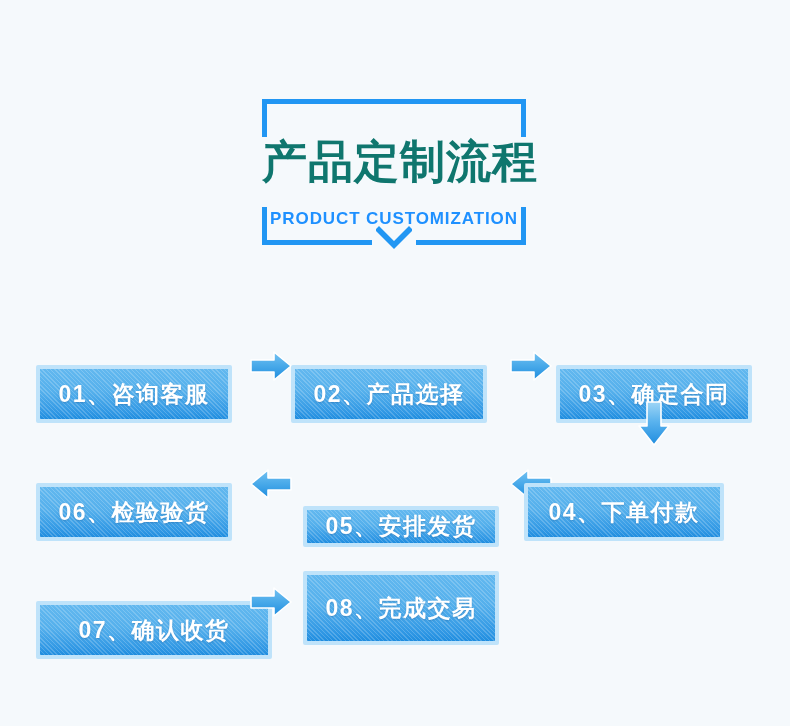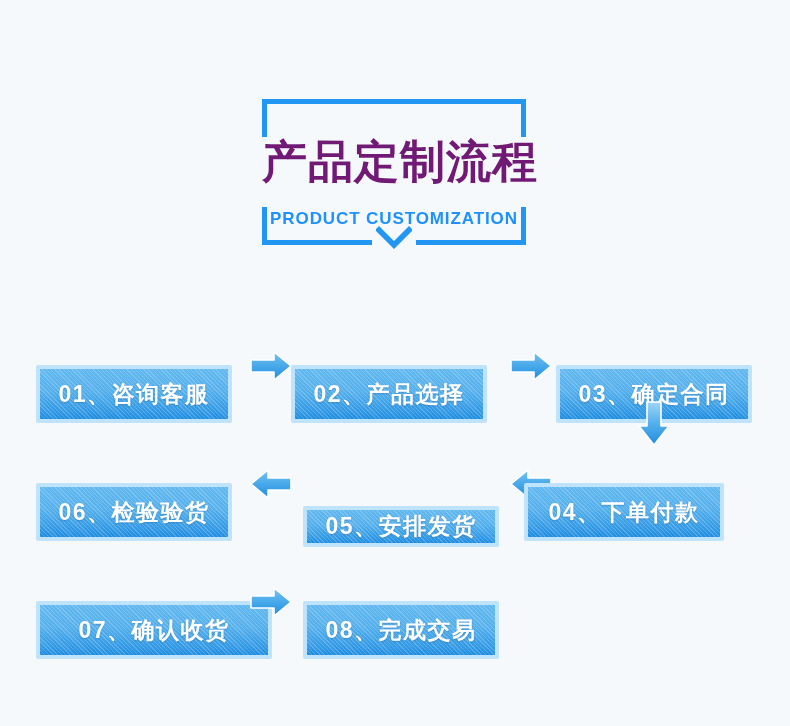--- a/index.html
+++ b/index.html
@@ -78,21 +78,21 @@
     background: #2196f3;
   }
 
   #title-cn {
     position: absolute;
     left: 0; top: 37px;
     width: 264px;
     text-align: center;
     font-size: 45px;
     font-weight: bold;
-    color: #701a75;
+    color: #0f766e;
     letter-spacing: 1px;
     line-height: 52px;
     white-space: nowrap;
   }
   #title-en {
     position: absolute;
     left: 0; top: 110px;
     width: 264px;
     text-align: center;
     font-size: 17px;
@@ -271,17 +271,17 @@
   <defs>
     <linearGradient id="agR3a" x1="0" y1="0" x2="0" y2="1">
       <stop offset="0%" stop-color="#74c2f2"></stop>
       <stop offset="50%" stop-color="#48a9e9"></stop>
       <stop offset="100%" stop-color="#1f8ddf"></stop>
     </linearGradient>
   </defs>
   <path d="M2,10 L25,10 L25,2 L42,16 L25,30 L25,22 L2,22 Z" fill="url(#agR3a)" stroke="#ffffff" stroke-width="1.6" stroke-linejoin="round"></path>
 </svg>
 
-<div class="pbox" style="left:303px; top:573px; width:196px; height:58px;">
+<div class="pbox" style="left:303px; top:543px; width:196px; height:74px;">
   <div class="pbox-inner">
     <span class="pbox-label">08、完成交易</span>
   </div>
 </div>
 
 </body></html>

